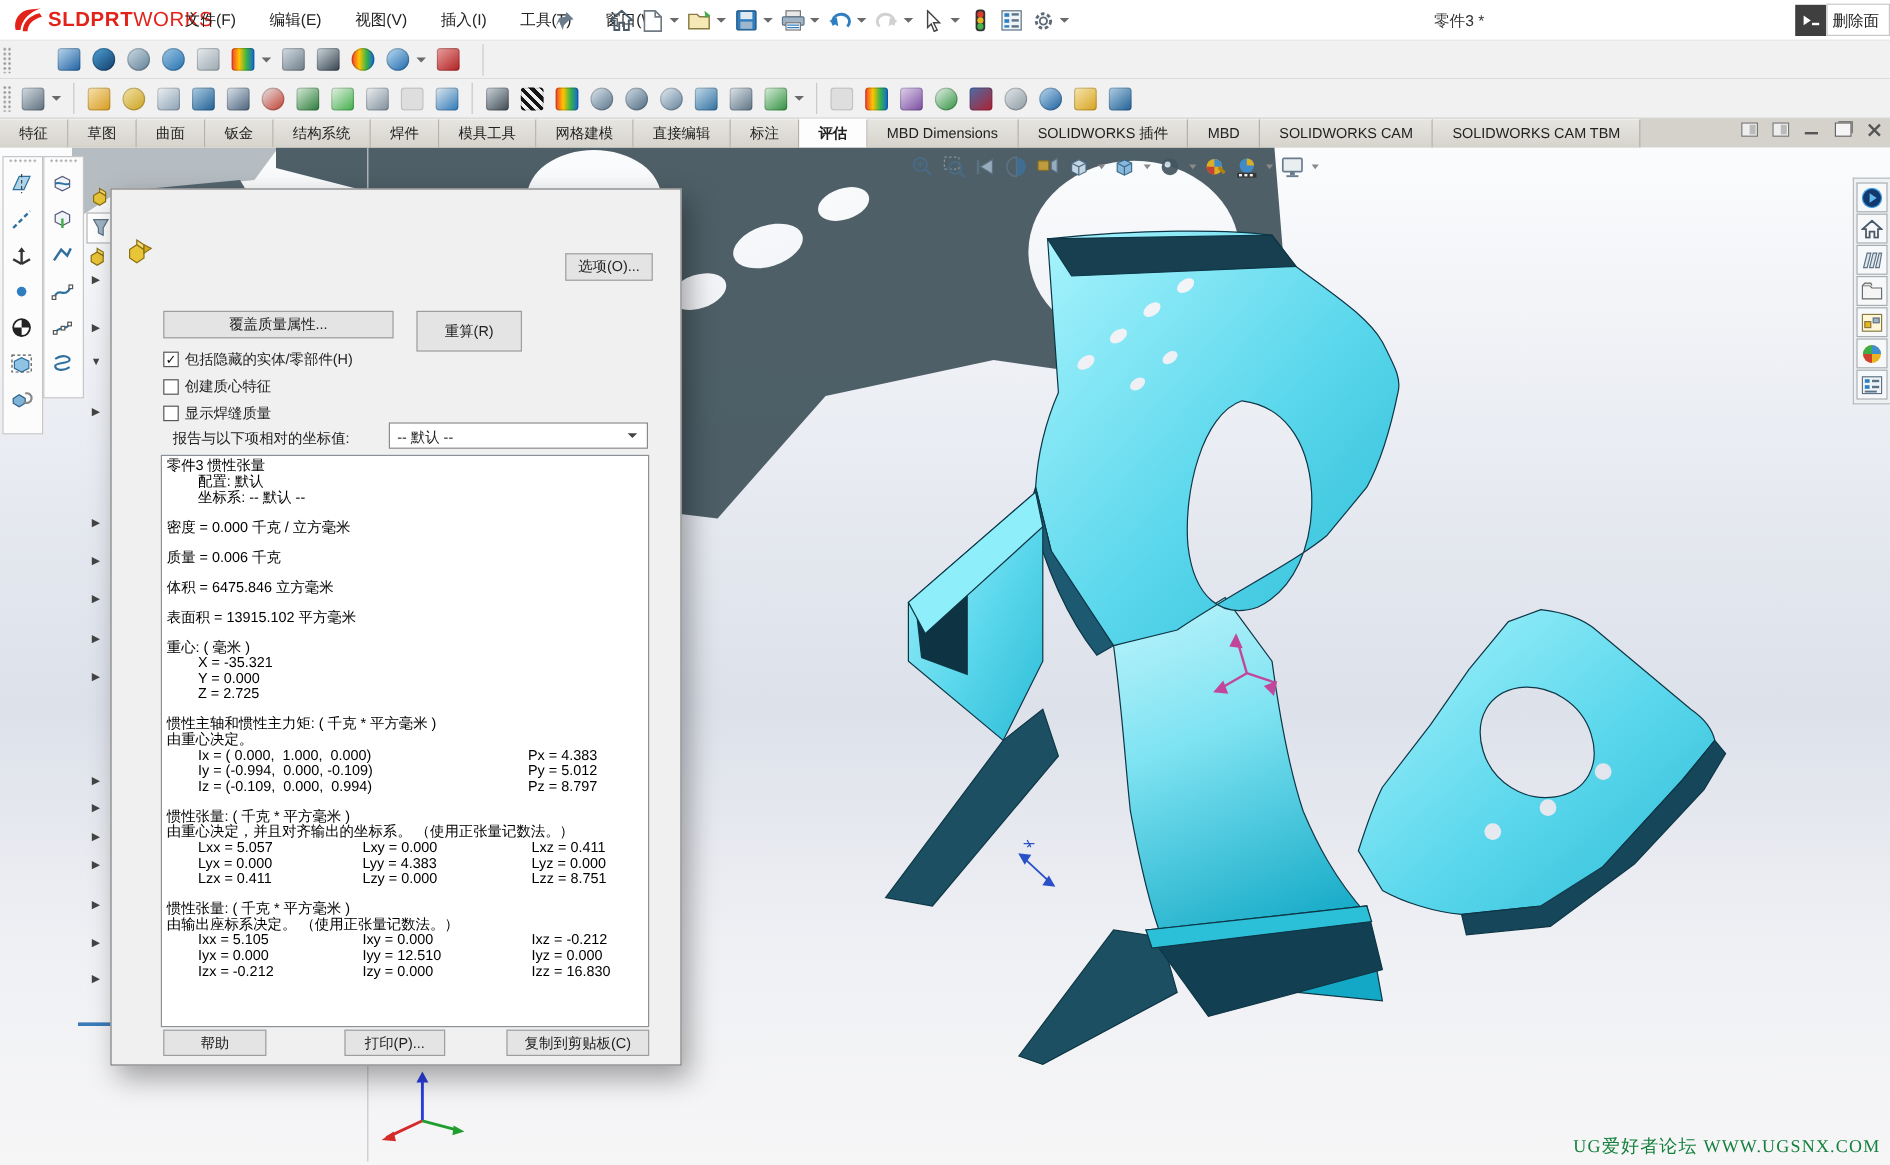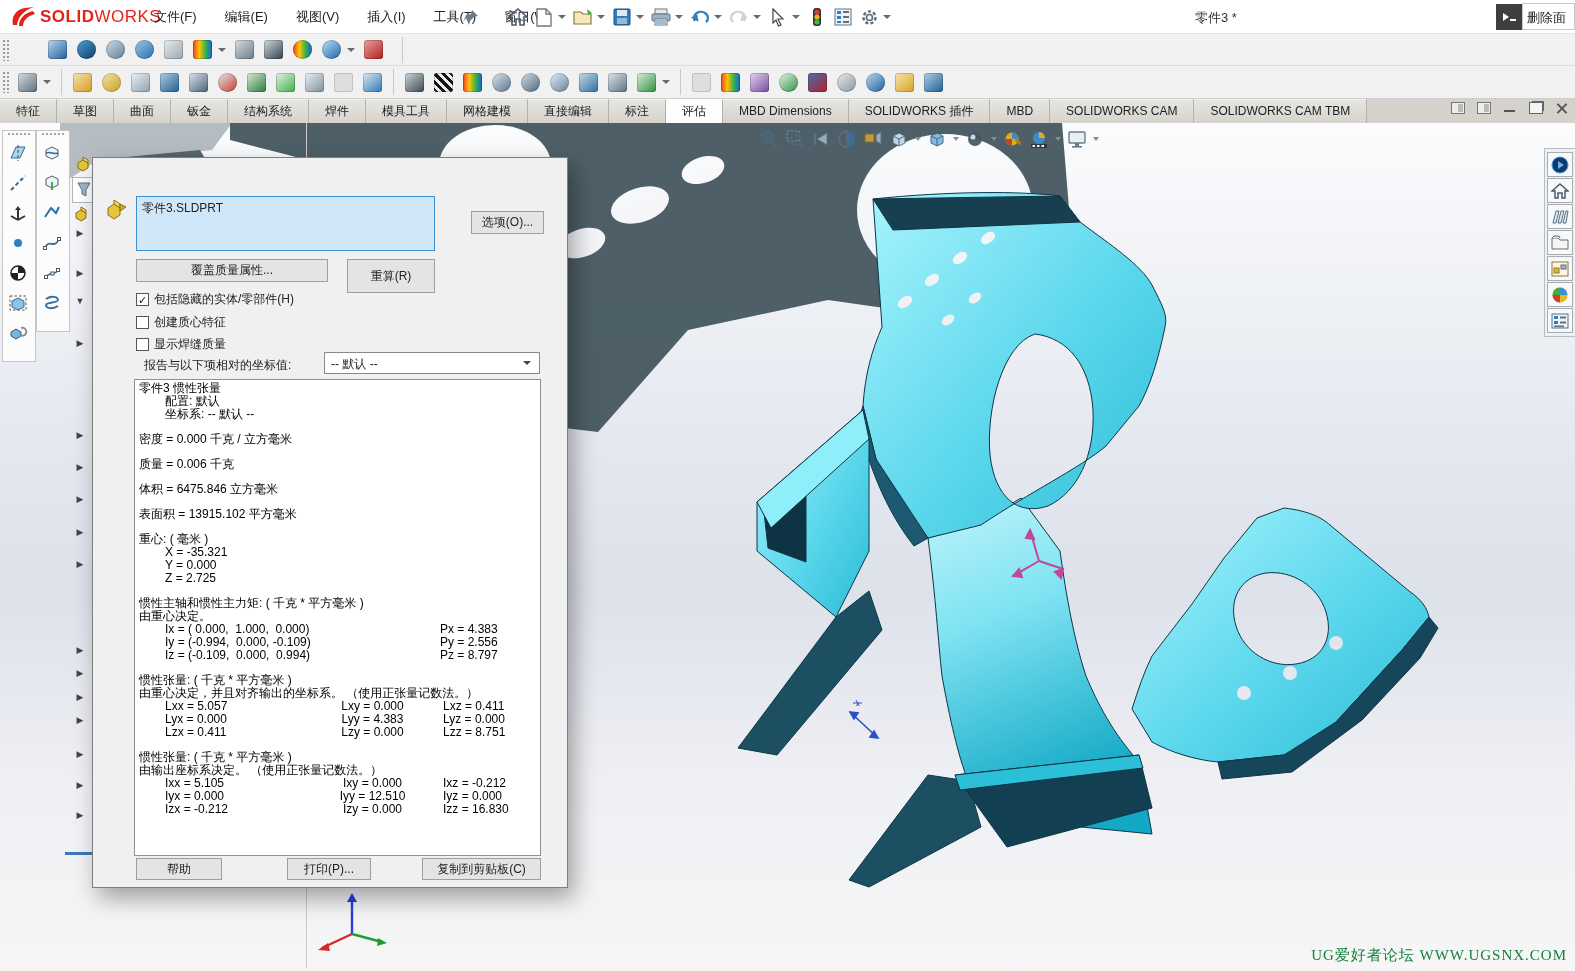--- a/index.html
+++ b/index.html
@@ -41,21 +41,21 @@
     box-shadow:inset 0 0 0 1px rgba(0,0,0,.18); }
   .mi.ci::before { border-radius:50%; }
   .mi.zeb::before { background:repeating-linear-gradient(45deg,#151515 0 3px,#efefef 3px 6px); }
   .mi.rb::before { background:linear-gradient(90deg,#f23c2e,#ffc400,#35b34a,#1463d8); }
   .mi.gray::before { background:#dedede; box-shadow:inset 0 0 0 1px #c2c2c2; }
 
   
   #tabbar { position:absolute; left:0; top:99px; width:1575px; height:24px; background:#d5d2cb; display:flex; align-items:flex-end; }
   .rtab { height:24px; line-height:23px; padding:0 16px; font-size:12px; color:#222;
     background:linear-gradient(#e7e5e0,#d6d3cc); border-right:1px solid #b4b1aa; border-top:1px solid #efeeea; cursor:default; white-space:nowrap; }
-  .rtab.active { background:#fdfdfd; font-weight:normal; border-top:1px solid #fff; }
+  .rtab.active { background:#fdfdfd; font-weight:bold; border-top:1px solid #fff; }
   #tab-winctrl { position:absolute; right:6px; top:102px; display:flex; align-items:center; gap:12px; }
   .wc { width:14px; height:12px; position:relative; }
   .wc-pane { border:1px solid #777; background:#eee; }
   .wc-pane::after{content:"";position:absolute;right:1px;top:1px;width:5px;height:8px;background:#bbb;}
   .wc-min::after { content:""; position:absolute; left:1px; bottom:2px; width:11px; height:2px; background:#555; }
   .wc-rest { border:1px solid #666; background:#f5f5f5; box-shadow:2px -2px 0 -1px #666; }
   .wc-close::before,.wc-close::after { content:""; position:absolute; left:6px; top:0; width:2px; height:13px; background:#555; }
   .wc-close::before { transform:rotate(45deg);} .wc-close::after { transform:rotate(-45deg);}
 
   
@@ -111,35 +111,35 @@
   #coord-combo { position:absolute; left:231px; top:194px; width:216px; height:22px; background:#fff; border:1px solid #8a8a8a; font-size:12px; padding:3px 20px 0 6px; }
   #coord-combo .dd { position:absolute; right:4px; top:8px; border-top-color:#444; }
 
   #rpt { position:absolute; left:41px; top:221px; width:407px; height:477px; background:#fff; border:1px solid #8c9097; padding:2px 4px; overflow:hidden; }
   .l { white-space:pre; font-size:12px; line-height:13px; color:#000; }
   .i1 { padding-left:26px; }
   .gap { height:12px; }
   .prow { display:flex; padding-left:26px; }
   .prow .c1 { width:275px; } 
   .trow { display:flex; padding-left:26px; }
-  .trow .t1 { width:137px; } .trow .t2 { width:141px;text-align:center; }
+  .trow .t1 { width:137px; } .trow .t2 { width:141px; }
   #btn-help { left:43px; top:700px; width:86px; height:22px; }
   #btn-print { left:194px; top:700px; width:84px; height:22px; }
   #btn-copy { left:329px; top:700px; width:119px; height:22px; }
 </style>
 </head>
 <body>
 
 <div id="menubar">
   <div id="logo">
     <svg width="26" height="24" viewBox="0 0 26 24">
       <path d="M3 20 C1 12 6 4 15 3 L24 2 C14 5 8 12 7 20 Z" fill="#e2231a"></path>
       <path d="M9 21 C9 14 14 8 23 6 L25 9 C17 11 13 16 13 21 Z" fill="#e2231a"></path>
     </svg>
-    <span class="brand"><b>SOLID</b><span>WORKS</span></span>
+    <span class="brand"><b>SLDPRT</b><span>WORKS</span></span>
   </div>
   <div id="menus">
     <span class="menu-item">文件(F)</span>
     <span class="menu-item">编辑(E)</span>
     <span class="menu-item">视图(V)</span>
     <span class="menu-item">插入(I)</span>
     <span class="menu-item">工具(T)</span>
     <span class="menu-item">窗口(W)</span>
   </div>
   <svg id="pin-icon" viewBox="0 0 18 18">
@@ -687,21 +687,20 @@
 
 <div id="dlg">
 
   <div class="abs" style="left:12px; top:40px;">
     <svg width="24" height="24" viewBox="0 0 24 24">
         <path d="M3 10 L9 6 L15 10 L15 17 L9 21 L3 17 Z" fill="#e8c437" stroke="#8a6f14"></path>
         <path d="M9 2 L15 6 L15 10 L9 6 Z" fill="#f3da6d" stroke="#8a6f14"></path>
         <path d="M15 6 L21 9 L15 13 L15 10 Z" fill="#d4ac1d" stroke="#8a6f14"></path>
       </svg>
   </div>
-  <div id="dlg-filebox">零件3.SLDPRT</div>
   <div class="btn" id="btn-options">选项(O)...</div>
   <div class="btn" id="btn-override">覆盖质量属性...</div>
   <div class="btn" id="btn-recalc">重算(R)</div>
 
   <div class="cbrow" style="top:133px;">
     <span class="cbox"><span>✓</span></span>
     <span>包括隐藏的实体/零部件(H)</span>
   </div>
   <div class="cbrow" style="top:156px;">
     <span class="cbox"></span>
@@ -737,21 +736,21 @@
     <div class="l i1">Z = 2.725</div>
     <div class="gap"></div>
     <div class="l">惯性主轴和惯性主力矩: ( 千克 * 平方毫米 )</div>
     <div class="l">由重心决定。</div>
     <div class="prow">
         <span class="l c1">Ix = ( 0.000,  1.000,  0.000)</span>
         <span class="l">Px = 4.383</span>
       </div>
     <div class="prow">
         <span class="l c1">Iy = (-0.994,  0.000, -0.109)</span>
-        <span class="l">Py = 2.556</span>
+        <span class="l">Py = 5.012</span>
       </div>
     <div class="prow">
         <span class="l c1">Iz = (-0.109,  0.000,  0.994)</span>
         <span class="l">Pz = 8.797</span>
       </div>
     <div class="gap"></div>
     <div class="l">惯性张量: ( 千克 * 平方毫米 )</div>
     <div class="l">由重心决定，并且对齐输出的坐标系。 （使用正张量记数法。）</div>
     <div class="trow">
         <span class="l t1">Lxx = 5.057</span>

